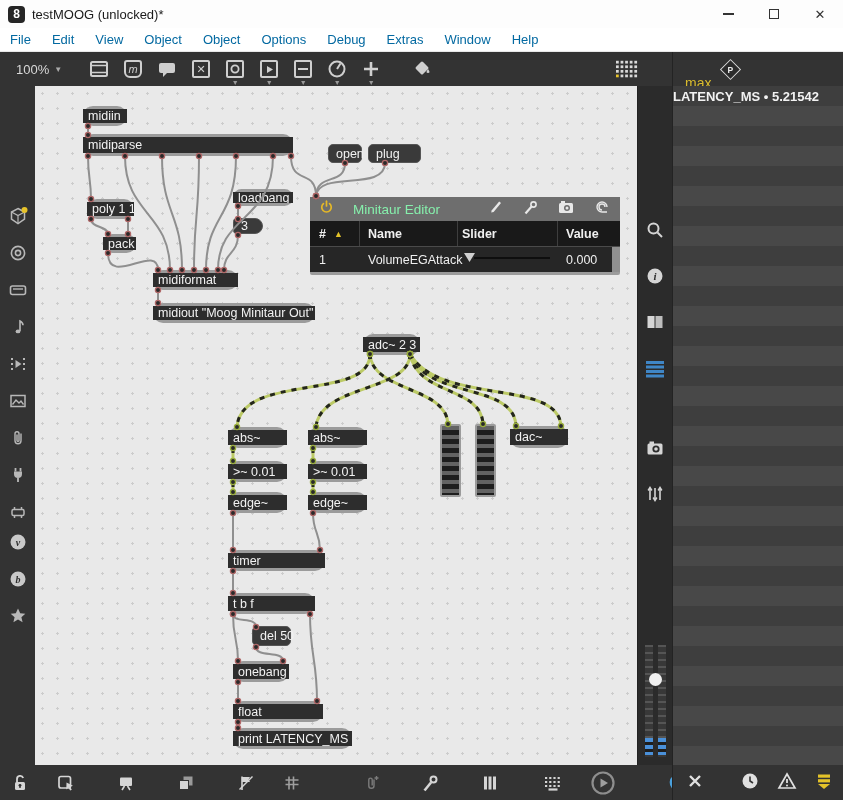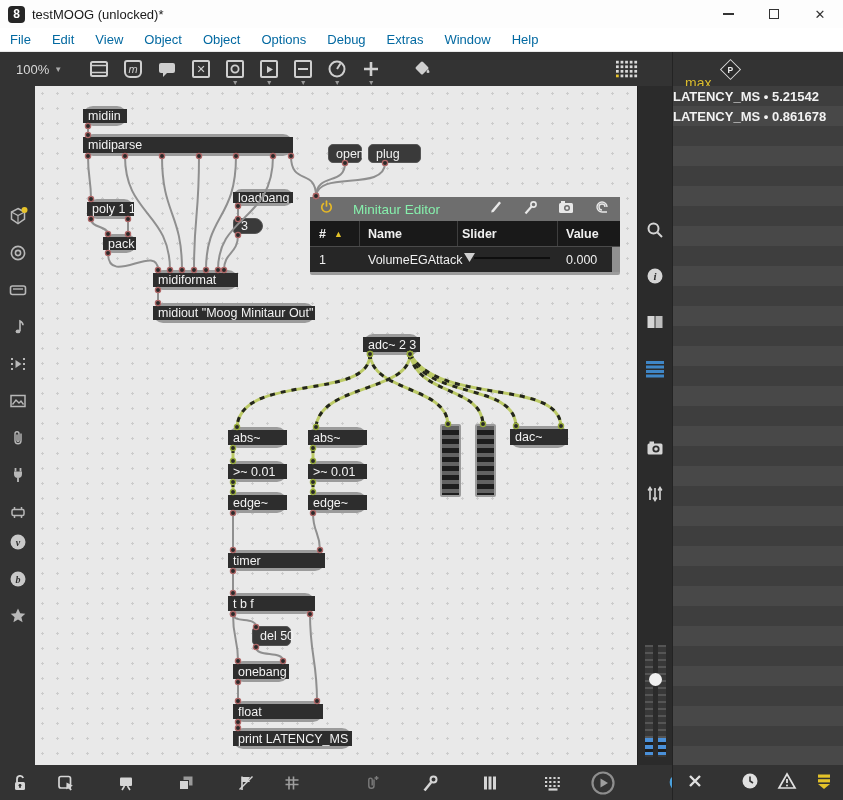--- a/index.html
+++ b/index.html
@@ -576,21 +576,20 @@
 
     <div class="console">
       <div class="con-head">
         <span class="con-tab">max</span>
         <span class="diamond">
             <span>P</span>
           </span>
       </div>
       <div class="con-body">
         <div class="con-row">LATENCY_MS • 5.21542</div>
-        <div class="con-row">LATENCY_MS • 0.861678</div>
       </div>
       <div class="con-foot">
         <span><svg width="20" height="20" viewBox="0 0 20 20">
               <path d="M5 5l10 10M15 5 5 15" stroke="#e0e0e0" stroke-width="2.4"></path>
             </svg></span>
         <span style="margin-left:18px"><svg width="20" height="20" viewBox="0 0 20 20">
               <circle cx="10" cy="10" r="7.5" fill="#e0e0e0"></circle>
               <path d="M10 5.5V10l3 2" fill="none" stroke="#333" stroke-width="1.6"></path>
             </svg></span>
         <span><svg width="20" height="20" viewBox="0 0 20 20">

